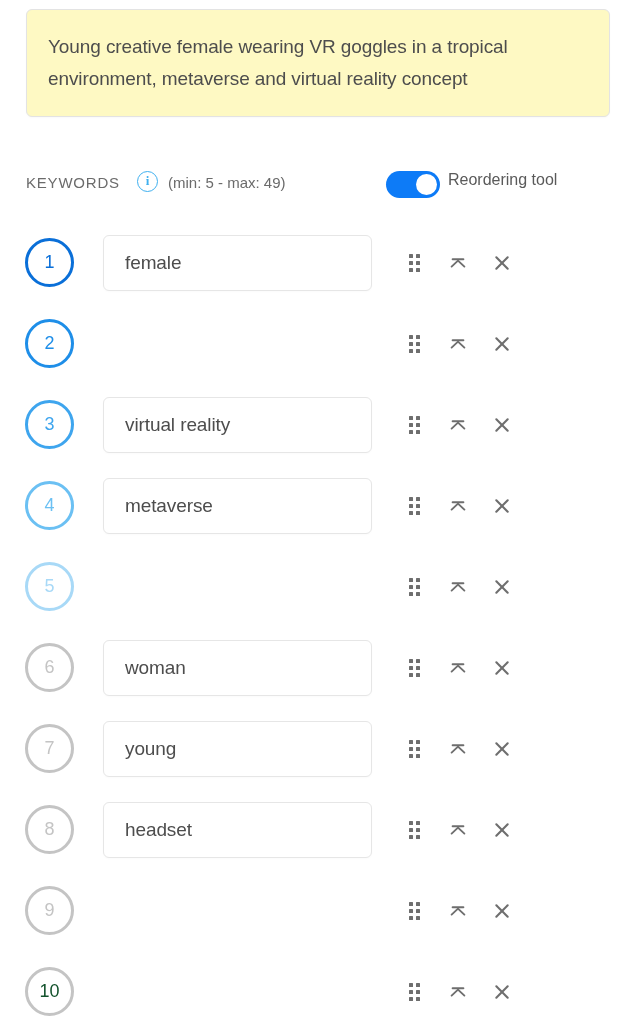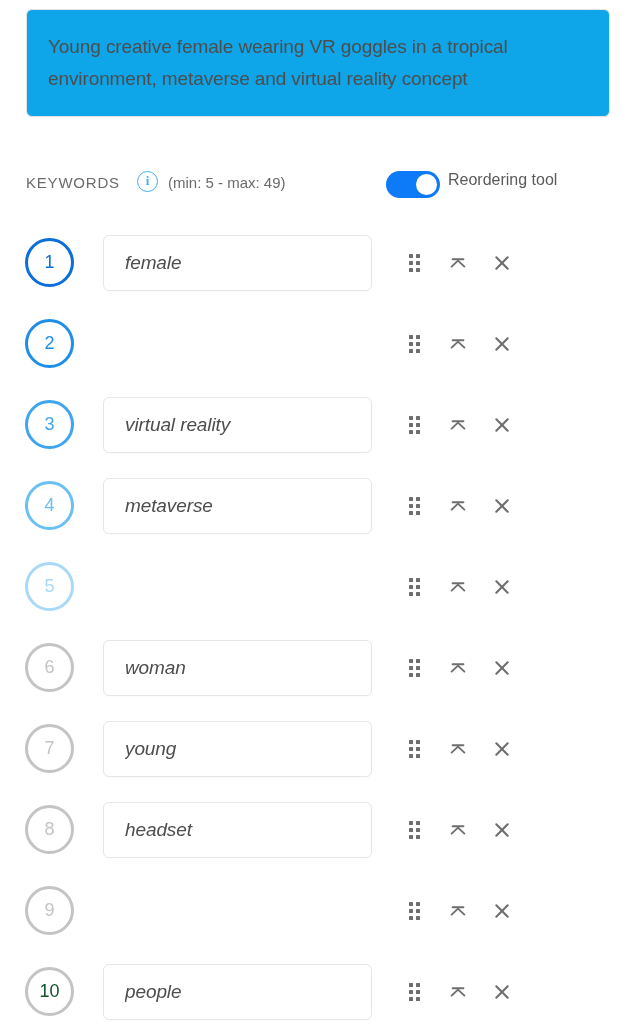--- a/index.html
+++ b/index.html
@@ -19,21 +19,21 @@
   
   .desc-wrap {
     position: absolute;
     left: 26px;
     top: 9px;
     width: 584px;
     height: 108px;
     box-sizing: border-box;
     border: 1px solid #e3e3e3;
     border-radius: 6px;
-    background: #0ea5e9;
+    background: #fef9c3;
     box-shadow: 0 1px 2px rgba(0,0,0,0.025);
   }
   .desc-text {
     position: absolute;
     left: 21px;
     top: 21px;
     right: 20px;
     font-size: 19px;
     line-height: 32px;
     color: #4d4d4d;
@@ -151,21 +151,20 @@
     border: 1px solid #e6e6e6;
     border-radius: 6px;
     background: #ffffff;
     box-shadow: 0 1px 2px rgba(0,0,0,0.02);
     font-size: 19px;
     color: #4d4d4d;
     font-family: "Liberation Sans", sans-serif;
     padding: 0 0 0 21px;
     outline: none;
     letter-spacing: -0.1px;
-    font-style: italic;
   }
   .kw-actions {
     position: absolute;
     left: 392px;
     top: 3px;
     height: 56px;
     display: flex;
     align-items: center;
     gap: 0;
   }
@@ -454,21 +453,20 @@
         <div class="act">
           <svg class="icon-svg" width="20" height="20" viewBox="0 0 20 20">
             <line x1="4.3" y1="4.3" x2="15.7" y2="15.7" stroke="#6e6e6e" stroke-width="2.1" stroke-linecap="round"></line>
             <line x1="15.7" y1="4.3" x2="4.3" y2="15.7" stroke="#6e6e6e" stroke-width="2.1" stroke-linecap="round"></line>
           </svg>
         </div>
       </div>
     </div>
     <div class="kw-row">
       <div class="kw-num" style="border-color: rgb(196, 196, 196); color: #14532d;">10</div>
-      <input class="kw-input" type="text" value="people" style="">
       <div class="kw-actions">
         <div class="act">
           <div class="drag-dots">
             <i></i>
             <i></i>
             <i></i>
             <i></i>
             <i></i>
             <i></i>
           </div>

